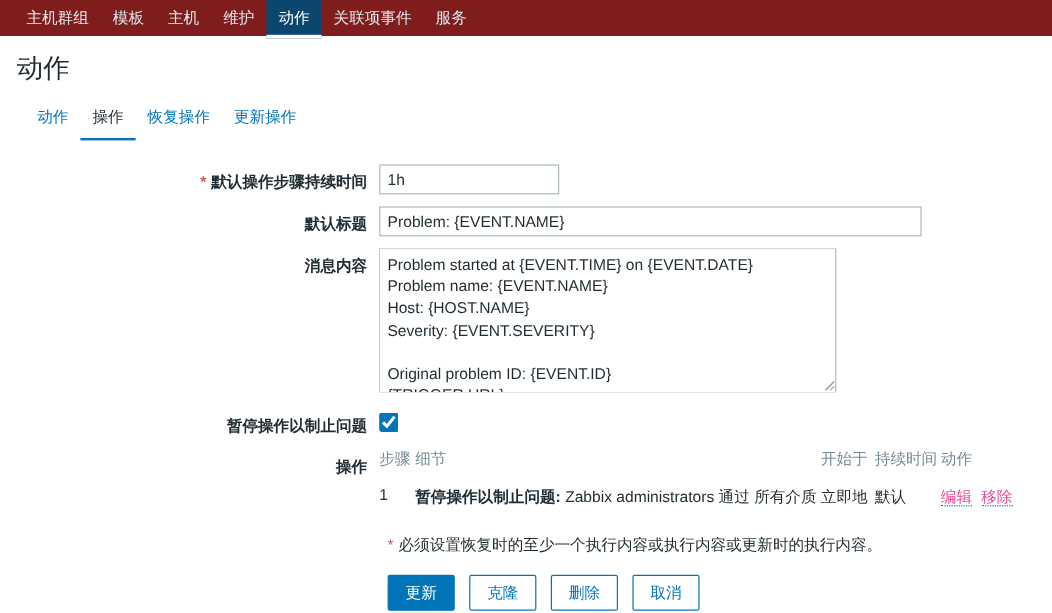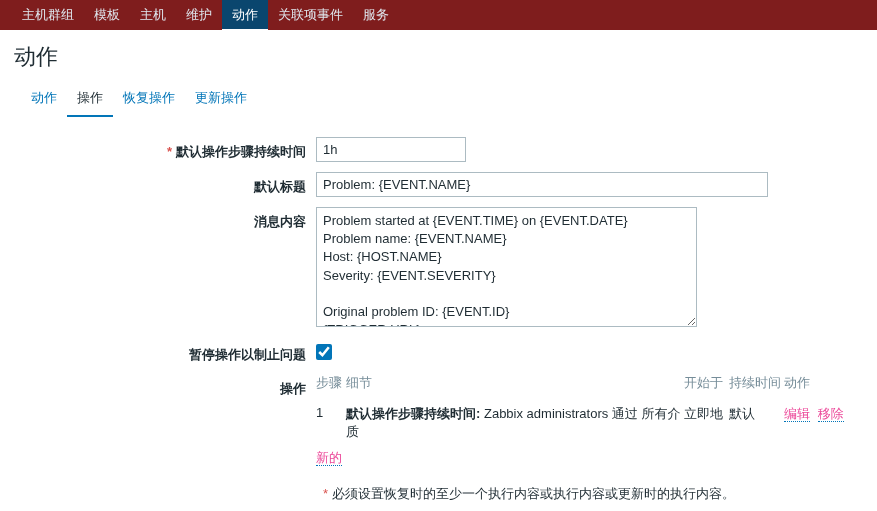--- a/index.html
+++ b/index.html
@@ -112,29 +112,26 @@
       <div class="ops-table">
         <div class="ops-header">
           <div class="col-step">步骤</div>
           <div class="col-detail">细节</div>
           <div class="col-start">开始于</div>
           <div class="col-duration">持续时间</div>
           <div class="col-action">动作</div>
         </div>
         <div class="ops-row">
           <div class="col-step">1</div>
-          <div class="col-detail"><span class="bold">默认操作步骤持续时间:</span><span> Zabbix administrators 通过 所有介质</span></div>
+          <div class="col-detail"><span class="bold">暂停操作以制止问题:</span><span> Zabbix administrators 通过 所有介质</span></div>
           <div class="col-start">立即地</div>
           <div class="col-duration">默认</div>
           <div class="col-action">
             <span class="link">编辑</span><span class="link-sep"> </span><span class="link">移除</span>
           </div>
-        </div>
-        <div class="new-row">
-          <span class="link">新的</span>
         </div>
       </div>
     </div>
   </div>
 
   <div class="note-row"><span class="req">*</span><span>必须设置恢复时的至少一个执行内容或执行内容或更新时的执行内容。</span></div>
 
   <div class="buttons">
     <button class="btn primary">更新</button>
     <button class="btn">克隆</button>

